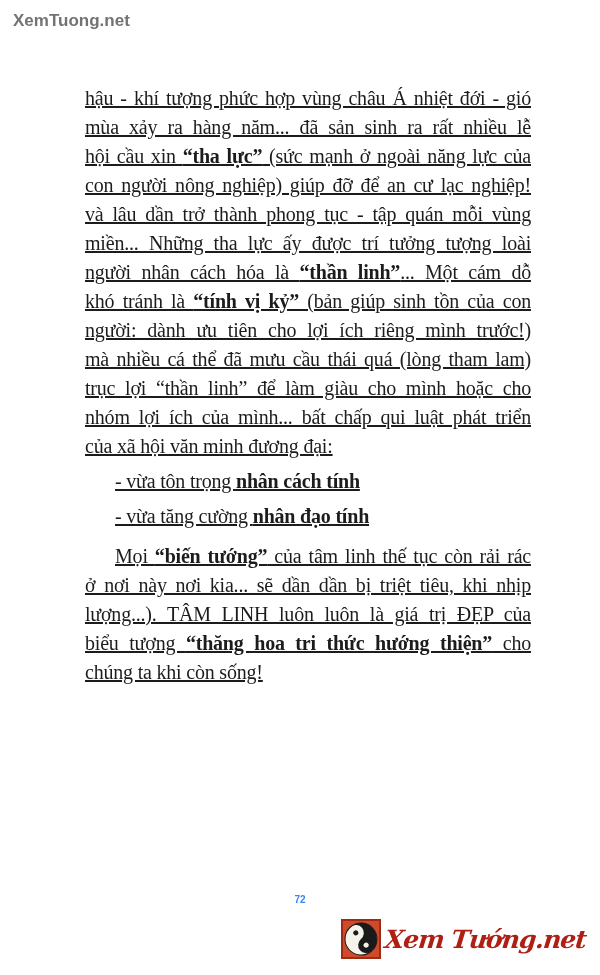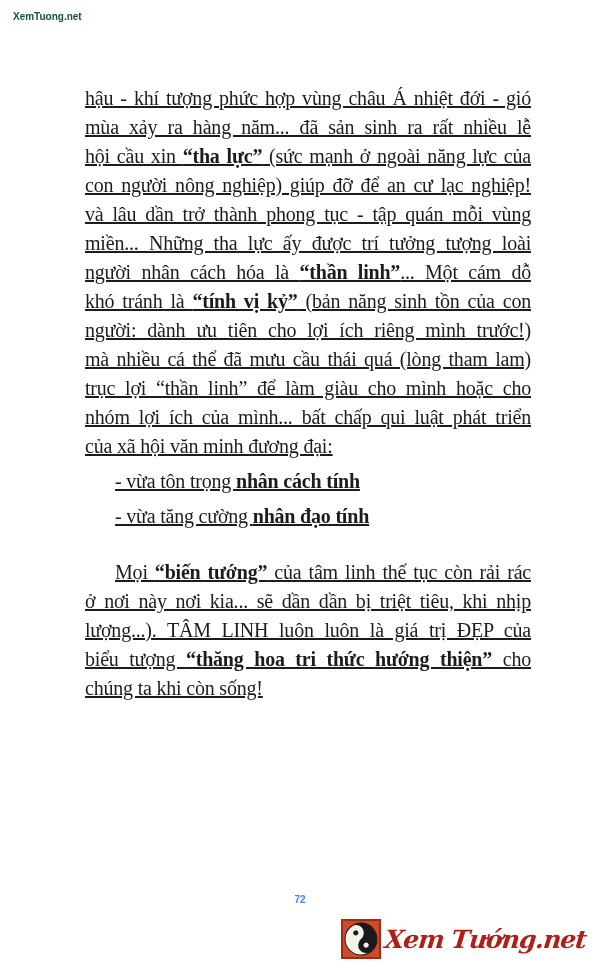--- a/index.html
+++ b/index.html
@@ -8,42 +8,42 @@
     position:relative;
     width:600px; height:975px;
     background:#ffffff;
     font-family:"Liberation Serif", serif;
     color:#1c1c1c;
     overflow:hidden;
   }
   .site-link {
     position:absolute; left:13px; top:11px;
     font-family:"Liberation Sans", sans-serif;
-    font-size:10px; font-weight:700;
-    color:#14532d; text-decoration:none;
+    font-size:17px; font-weight:700;
+    color:#737373; text-decoration:none;
     cursor:pointer;
   }
   .text-block {
     position:absolute; left:85px; top:84px; width:446px;
     font-size:20px; letter-spacing:-0.2px;
   }
   .line {
     height:29px; line-height:29px;
     text-align:justify; text-align-last:justify;
     overflow:hidden; white-space:normal;text-decoration:underline;
   }
   .line.end {
     text-align:left; text-align-last:left;
   }
   .line.bullet {
     text-align:left; text-align-last:left;
     padding-left:30px; margin-top:6px;
   }
   .line.indent {
-    text-indent:30px; margin-top:27px;
+    text-indent:30px; margin-top:11px;
   }
   .line .b { font-weight:700; }
   .page-number {
     position:absolute; left:0; right:0; top:894px;
     text-align:center;
     font-family:"Liberation Sans", sans-serif;
     font-size:10px; font-weight:700; color:#3b82f6;
   }
   .footer-logo {
     position:absolute; right:14px; bottom:16px;
@@ -72,21 +72,21 @@
 <a class="site-link">XemTuong.net</a>
 
 <div class="text-block" id="text-block">
     <div class="line "><span>hậu - khí tượng phức hợp vùng châu Á nhiệt đới - gió</span></div>
     <div class="line "><span>mùa xảy ra hàng năm... đã sản sinh ra rất nhiều lễ</span></div>
     <div class="line "><span>hội cầu xin </span><span class="b">“tha lực”</span><span> (sức mạnh ở ngoài năng lực của</span></div>
     <div class="line "><span>con người nông nghiệp) giúp đỡ để an cư lạc nghiệp!</span></div>
     <div class="line "><span>và lâu dần trở thành phong tục - tập quán mỗi vùng</span></div>
     <div class="line "><span>miền... Những tha lực ấy được trí tưởng tượng loài</span></div>
     <div class="line "><span>người nhân cách hóa là </span><span class="b">“thần linh”</span><span>... Một cám dỗ</span></div>
-    <div class="line "><span>khó tránh là </span><span class="b">“tính vị kỷ”</span><span> (bản năng sinh tồn của con</span></div>
+    <div class="line "><span>khó tránh là </span><span class="b">“tính vị kỷ”</span><span> (bản giúp sinh tồn của con</span></div>
     <div class="line "><span>người: dành ưu tiên cho lợi ích riêng mình trước!)</span></div>
     <div class="line "><span>mà nhiều cá thể đã mưu cầu thái quá (lòng tham lam)</span></div>
     <div class="line "><span>trục lợi “thần linh” để làm giàu cho mình hoặc cho</span></div>
     <div class="line "><span>nhóm lợi ích của mình... bất chấp qui luật phát triển</span></div>
     <div class="line end"><span>của xã hội văn minh đương đại:</span></div>
     <div class="line bullet"><span>- vừa tôn trọng </span><span class="b">nhân cách tính</span></div>
     <div class="line bullet"><span>- vừa tăng cường </span><span class="b">nhân đạo tính</span></div>
     <div class="line indent"><span>Mọi </span><span class="b">“biến tướng”</span><span> của tâm linh thế tục còn rải rác</span></div>
     <div class="line "><span>ở nơi này nơi kia... sẽ dần dần bị triệt tiêu, khi nhịp</span></div>
     <div class="line "><span>lượng...). TÂM LINH luôn luôn là giá trị ĐẸP của</span></div>

